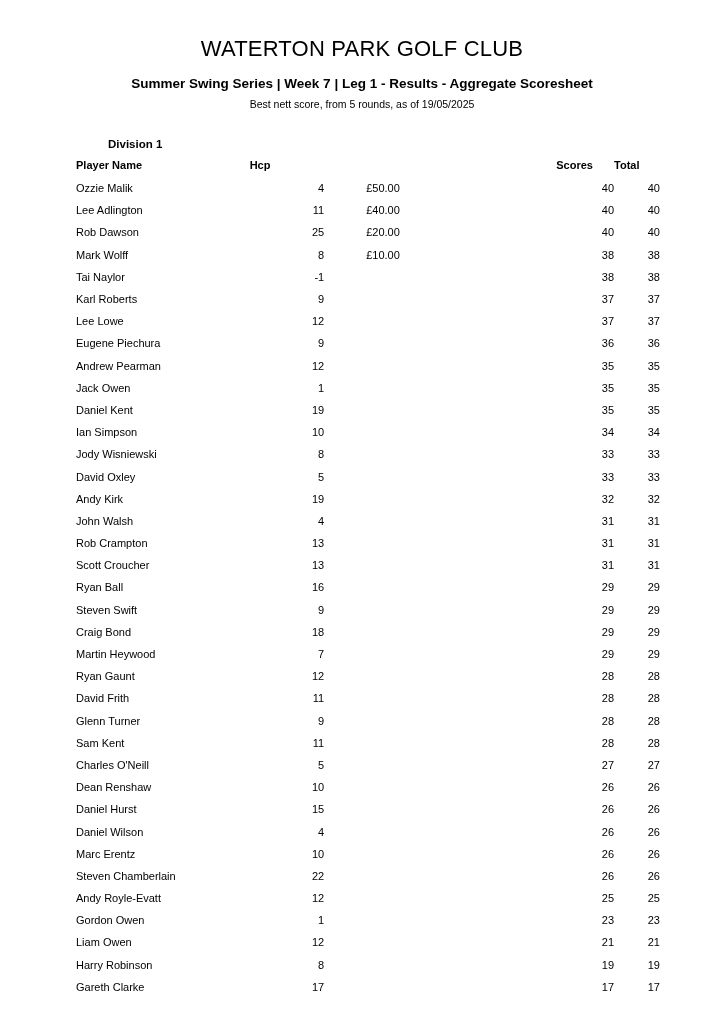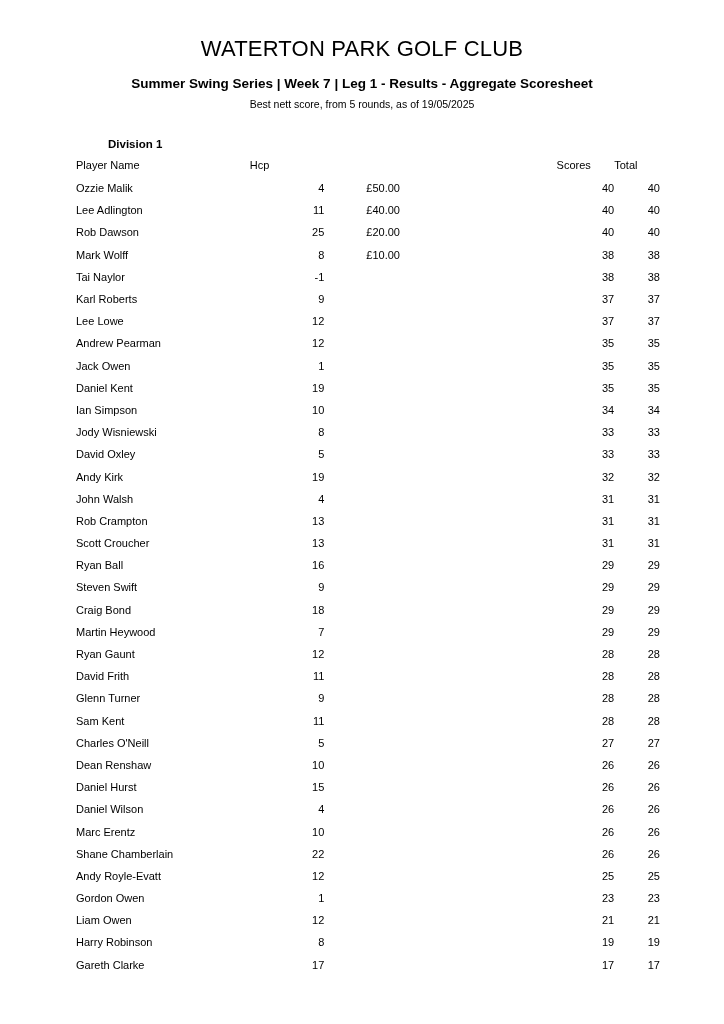--- a/index.html
+++ b/index.html
@@ -45,21 +45,21 @@
     font-weight: bold;
     padding-left: 32px;
   }
   table.scoresheet {
     margin: 9px 0 0 16px;
     border-collapse: collapse;
     width: 592px;
     font-size: 11px;
   }
   table.scoresheet th {
-    font-weight: normal;
+    font-weight: bold;
     font-size: 11px;
     padding: 0 0 6px 0;
     text-align: left;
   }
   table.scoresheet td {
     padding: 5.1px 0;
     font-size: 11px;
     vertical-align: top;
   }
   .col-name   { width: 185px; text-align: left; }
@@ -149,20 +149,28 @@
         </tr>
         <tr>
           <td class="col-name">Lee Lowe</td>
           <td class="col-hcp">12</td>
           <td class="col-prize prize-cell"></td>
           <td class="col-spacer"></td>
           <td class="col-scores">37</td>
           <td class="col-total">37</td>
         </tr>
         <tr>
+          <td class="col-name">Eugene Piechura</td>
+          <td class="col-hcp">9</td>
+          <td class="col-prize prize-cell"></td>
+          <td class="col-spacer"></td>
+          <td class="col-scores">36</td>
+          <td class="col-total">36</td>
+        </tr>
+        <tr>
           <td class="col-name">Andrew Pearman</td>
           <td class="col-hcp">12</td>
           <td class="col-prize prize-cell"></td>
           <td class="col-spacer"></td>
           <td class="col-scores">35</td>
           <td class="col-total">35</td>
         </tr>
         <tr>
           <td class="col-name">Jack Owen</td>
           <td class="col-hcp">1</td>
@@ -333,21 +341,21 @@
         </tr>
         <tr>
           <td class="col-name">Marc Erentz</td>
           <td class="col-hcp">10</td>
           <td class="col-prize prize-cell"></td>
           <td class="col-spacer"></td>
           <td class="col-scores">26</td>
           <td class="col-total">26</td>
         </tr>
         <tr>
-          <td class="col-name">Shane Chamberlain</td>
+          <td class="col-name">Steven Chamberlain</td>
           <td class="col-hcp">22</td>
           <td class="col-prize prize-cell"></td>
           <td class="col-spacer"></td>
           <td class="col-scores">26</td>
           <td class="col-total">26</td>
         </tr>
         <tr>
           <td class="col-name">Andy Royle-Evatt</td>
           <td class="col-hcp">12</td>
           <td class="col-prize prize-cell"></td>

